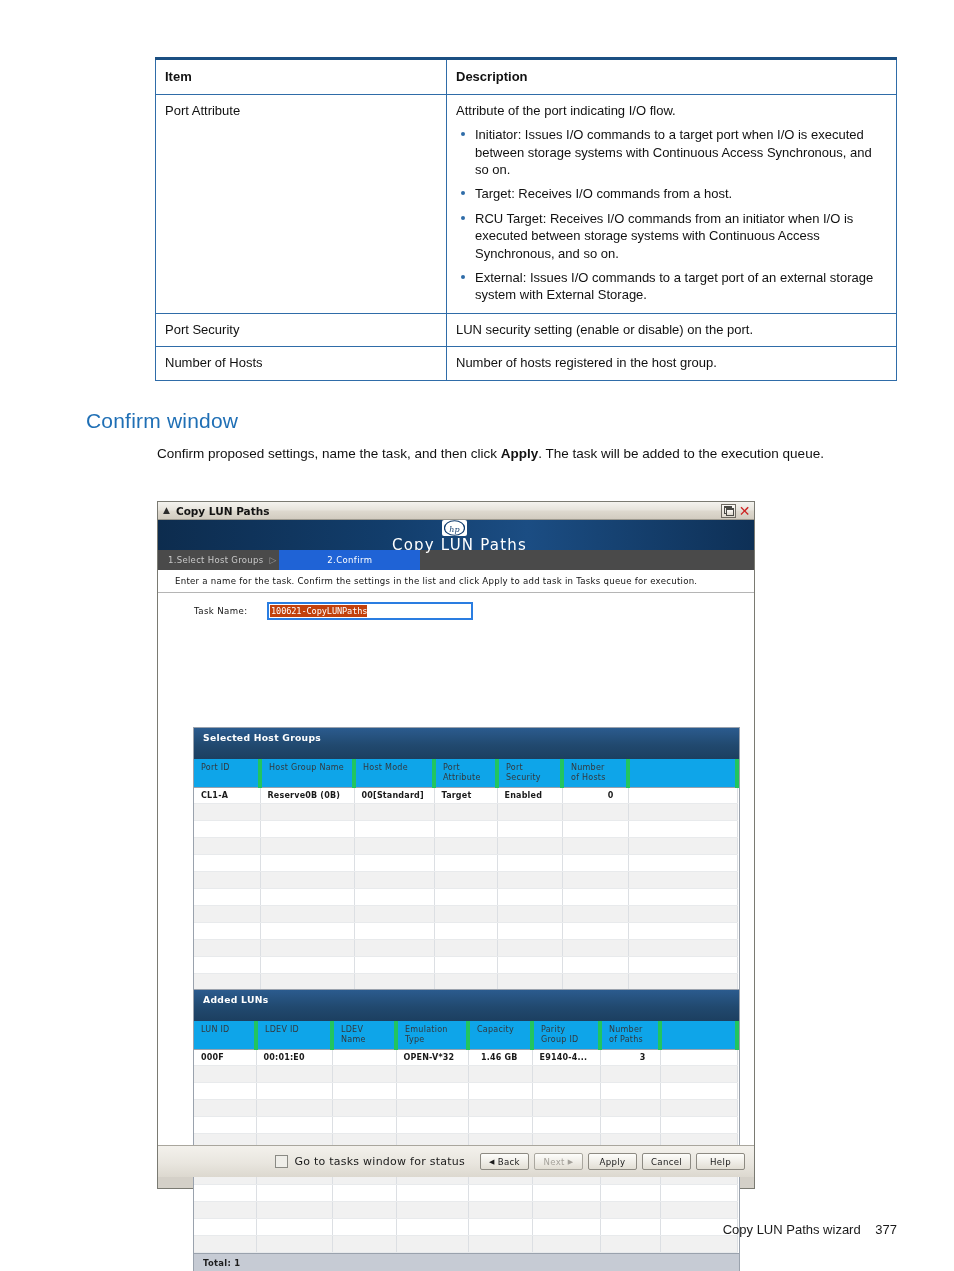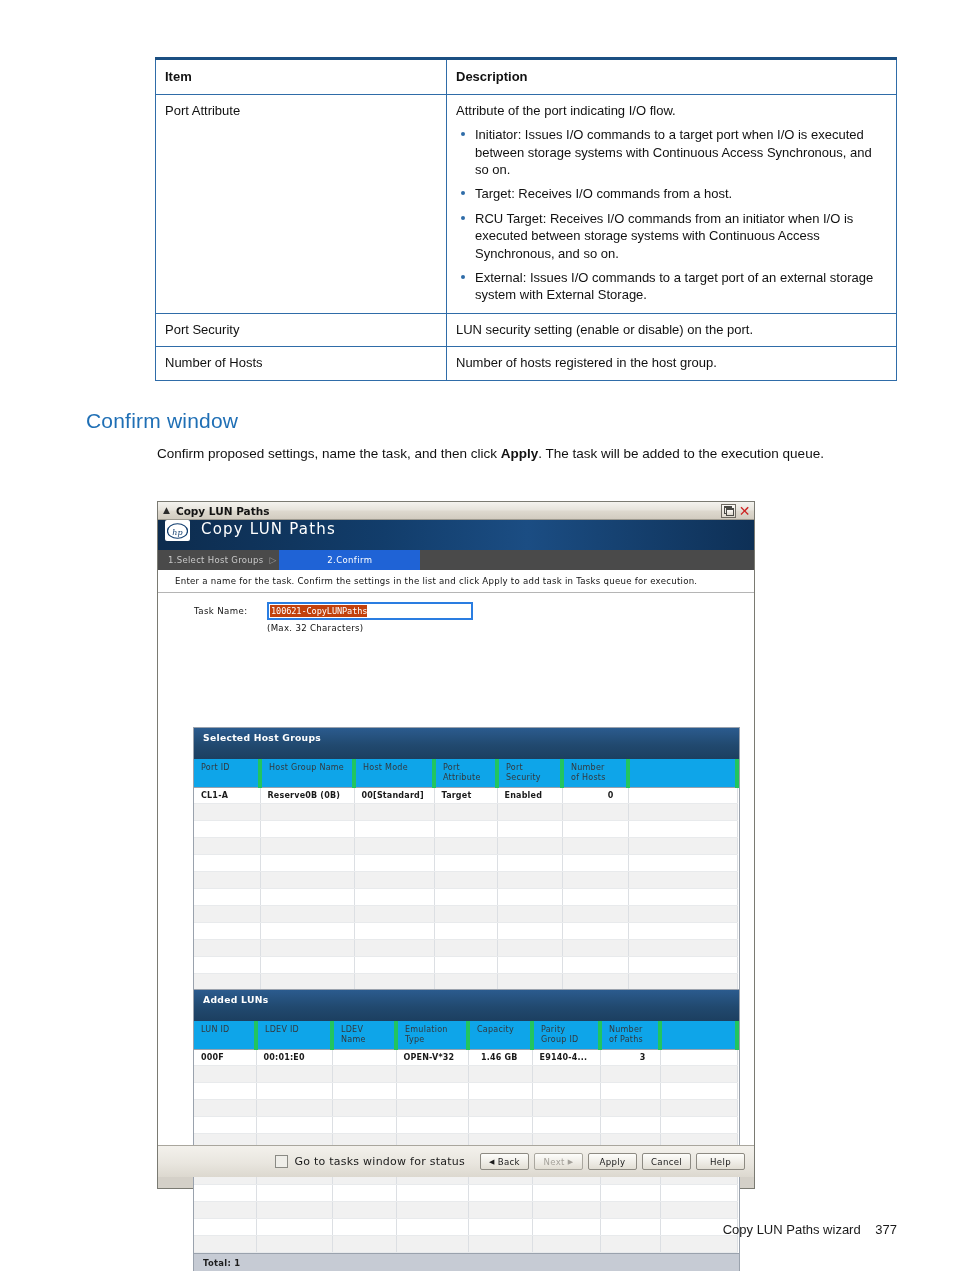--- a/index.html
+++ b/index.html
@@ -159,22 +159,23 @@
     font-weight: bold;
     line-height: 1;
     font-family: "DejaVu Sans", sans-serif;
   }
 
   
   .hp-banner {
     height: 30px;
     background: linear-gradient(to right, #0d2c4e 0%, #123d6b 38%, #1b4d83 62%, #0e3056 100%);
     display: flex;
-    align-items: flex-start;
+    align-items: center;
     padding-left: 7px;
+    flex-direction: column;
   }
   .hp-logo {
     width: 25px;
     height: 21px;
     background: #ffffff;
     border-radius: 2px;
     display: flex;
     align-items: center;
     justify-content: center;
     margin-right: 11px;
@@ -461,21 +462,20 @@
   <div class="instruction">Enter a name for the task. Confirm the settings in the list and click Apply to add task in Tasks queue for execution.</div>
 
   <div class="app-body">
 
     <div class="taskname-row">
       <span class="taskname-label">Task Name:</span>
       <span class="taskname-input">
         <span class="taskname-sel">100621-CopyLUNPaths</span>
       </span>
     </div>
-    <div class="taskname-hint">(Max. 32 Characters)</div>
 
     <div class="panel" style="top:134px;">
       <div class="panel-title">Selected Host Groups</div>
       <table class="grid">
         <colgroup>
           <col style="width:66px">
             <col style="width:94px">
             <col style="width:80px">
           <col style="width:63px">
             <col style="width:65px">

